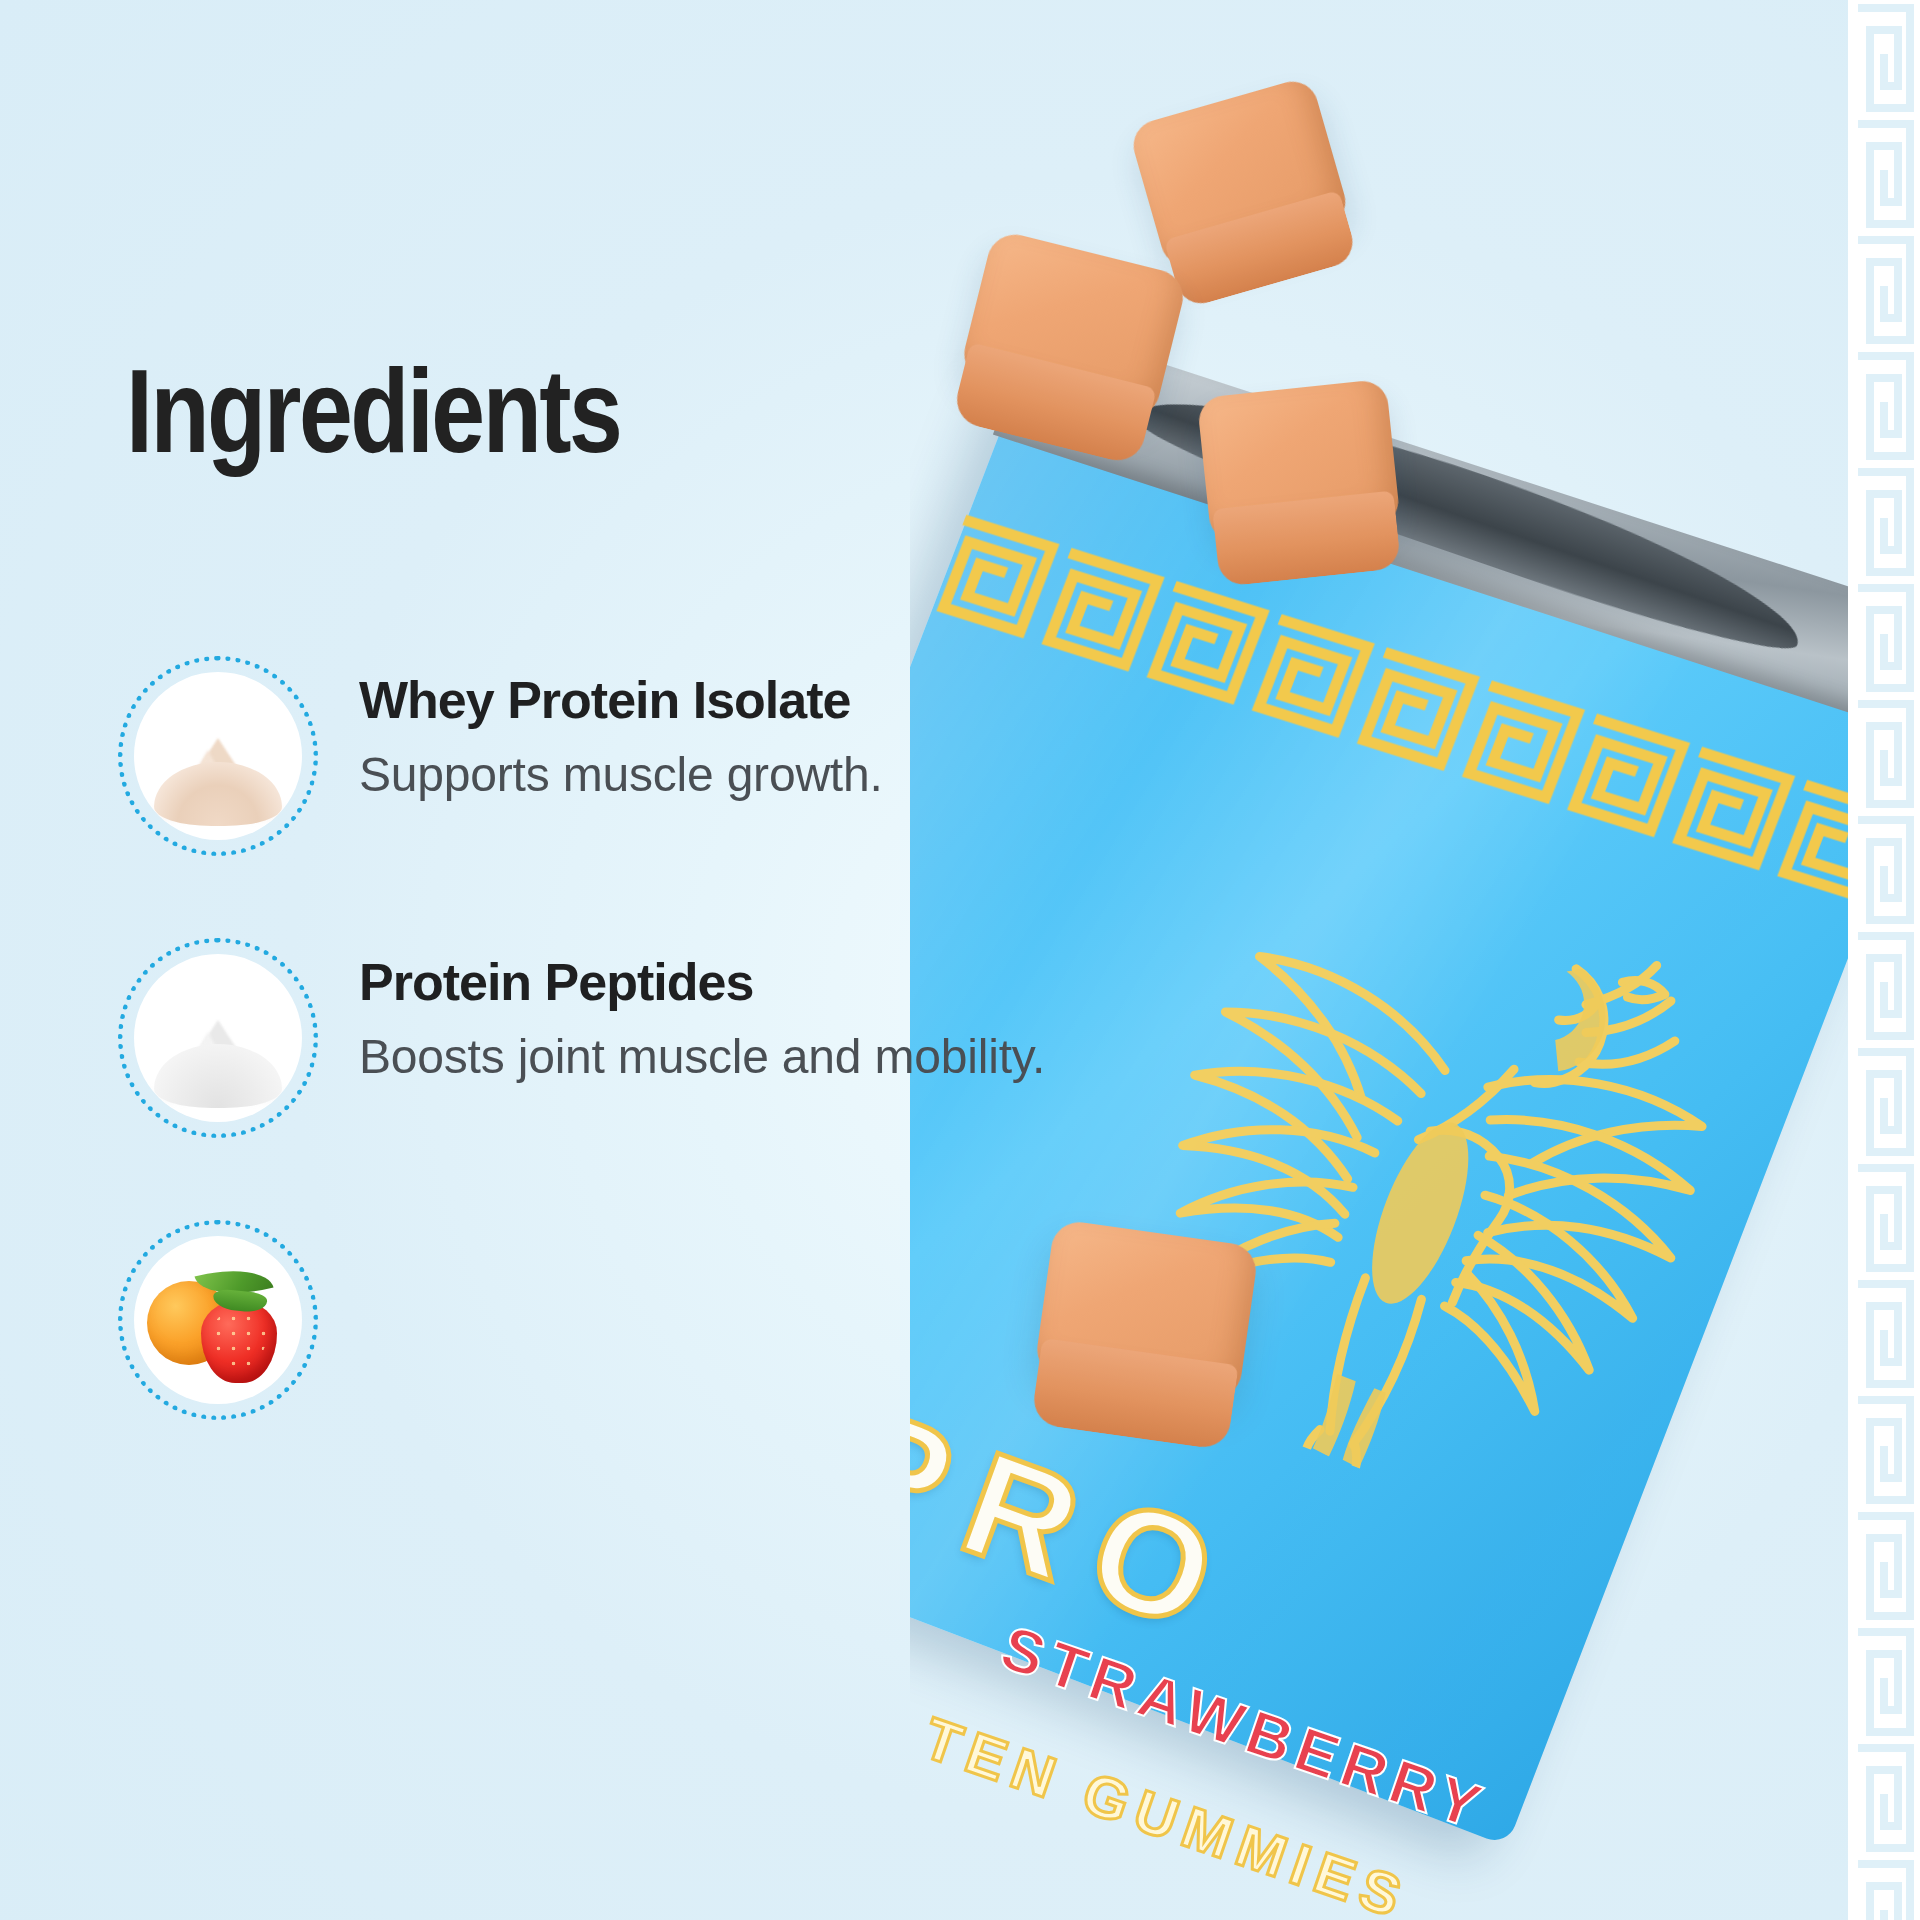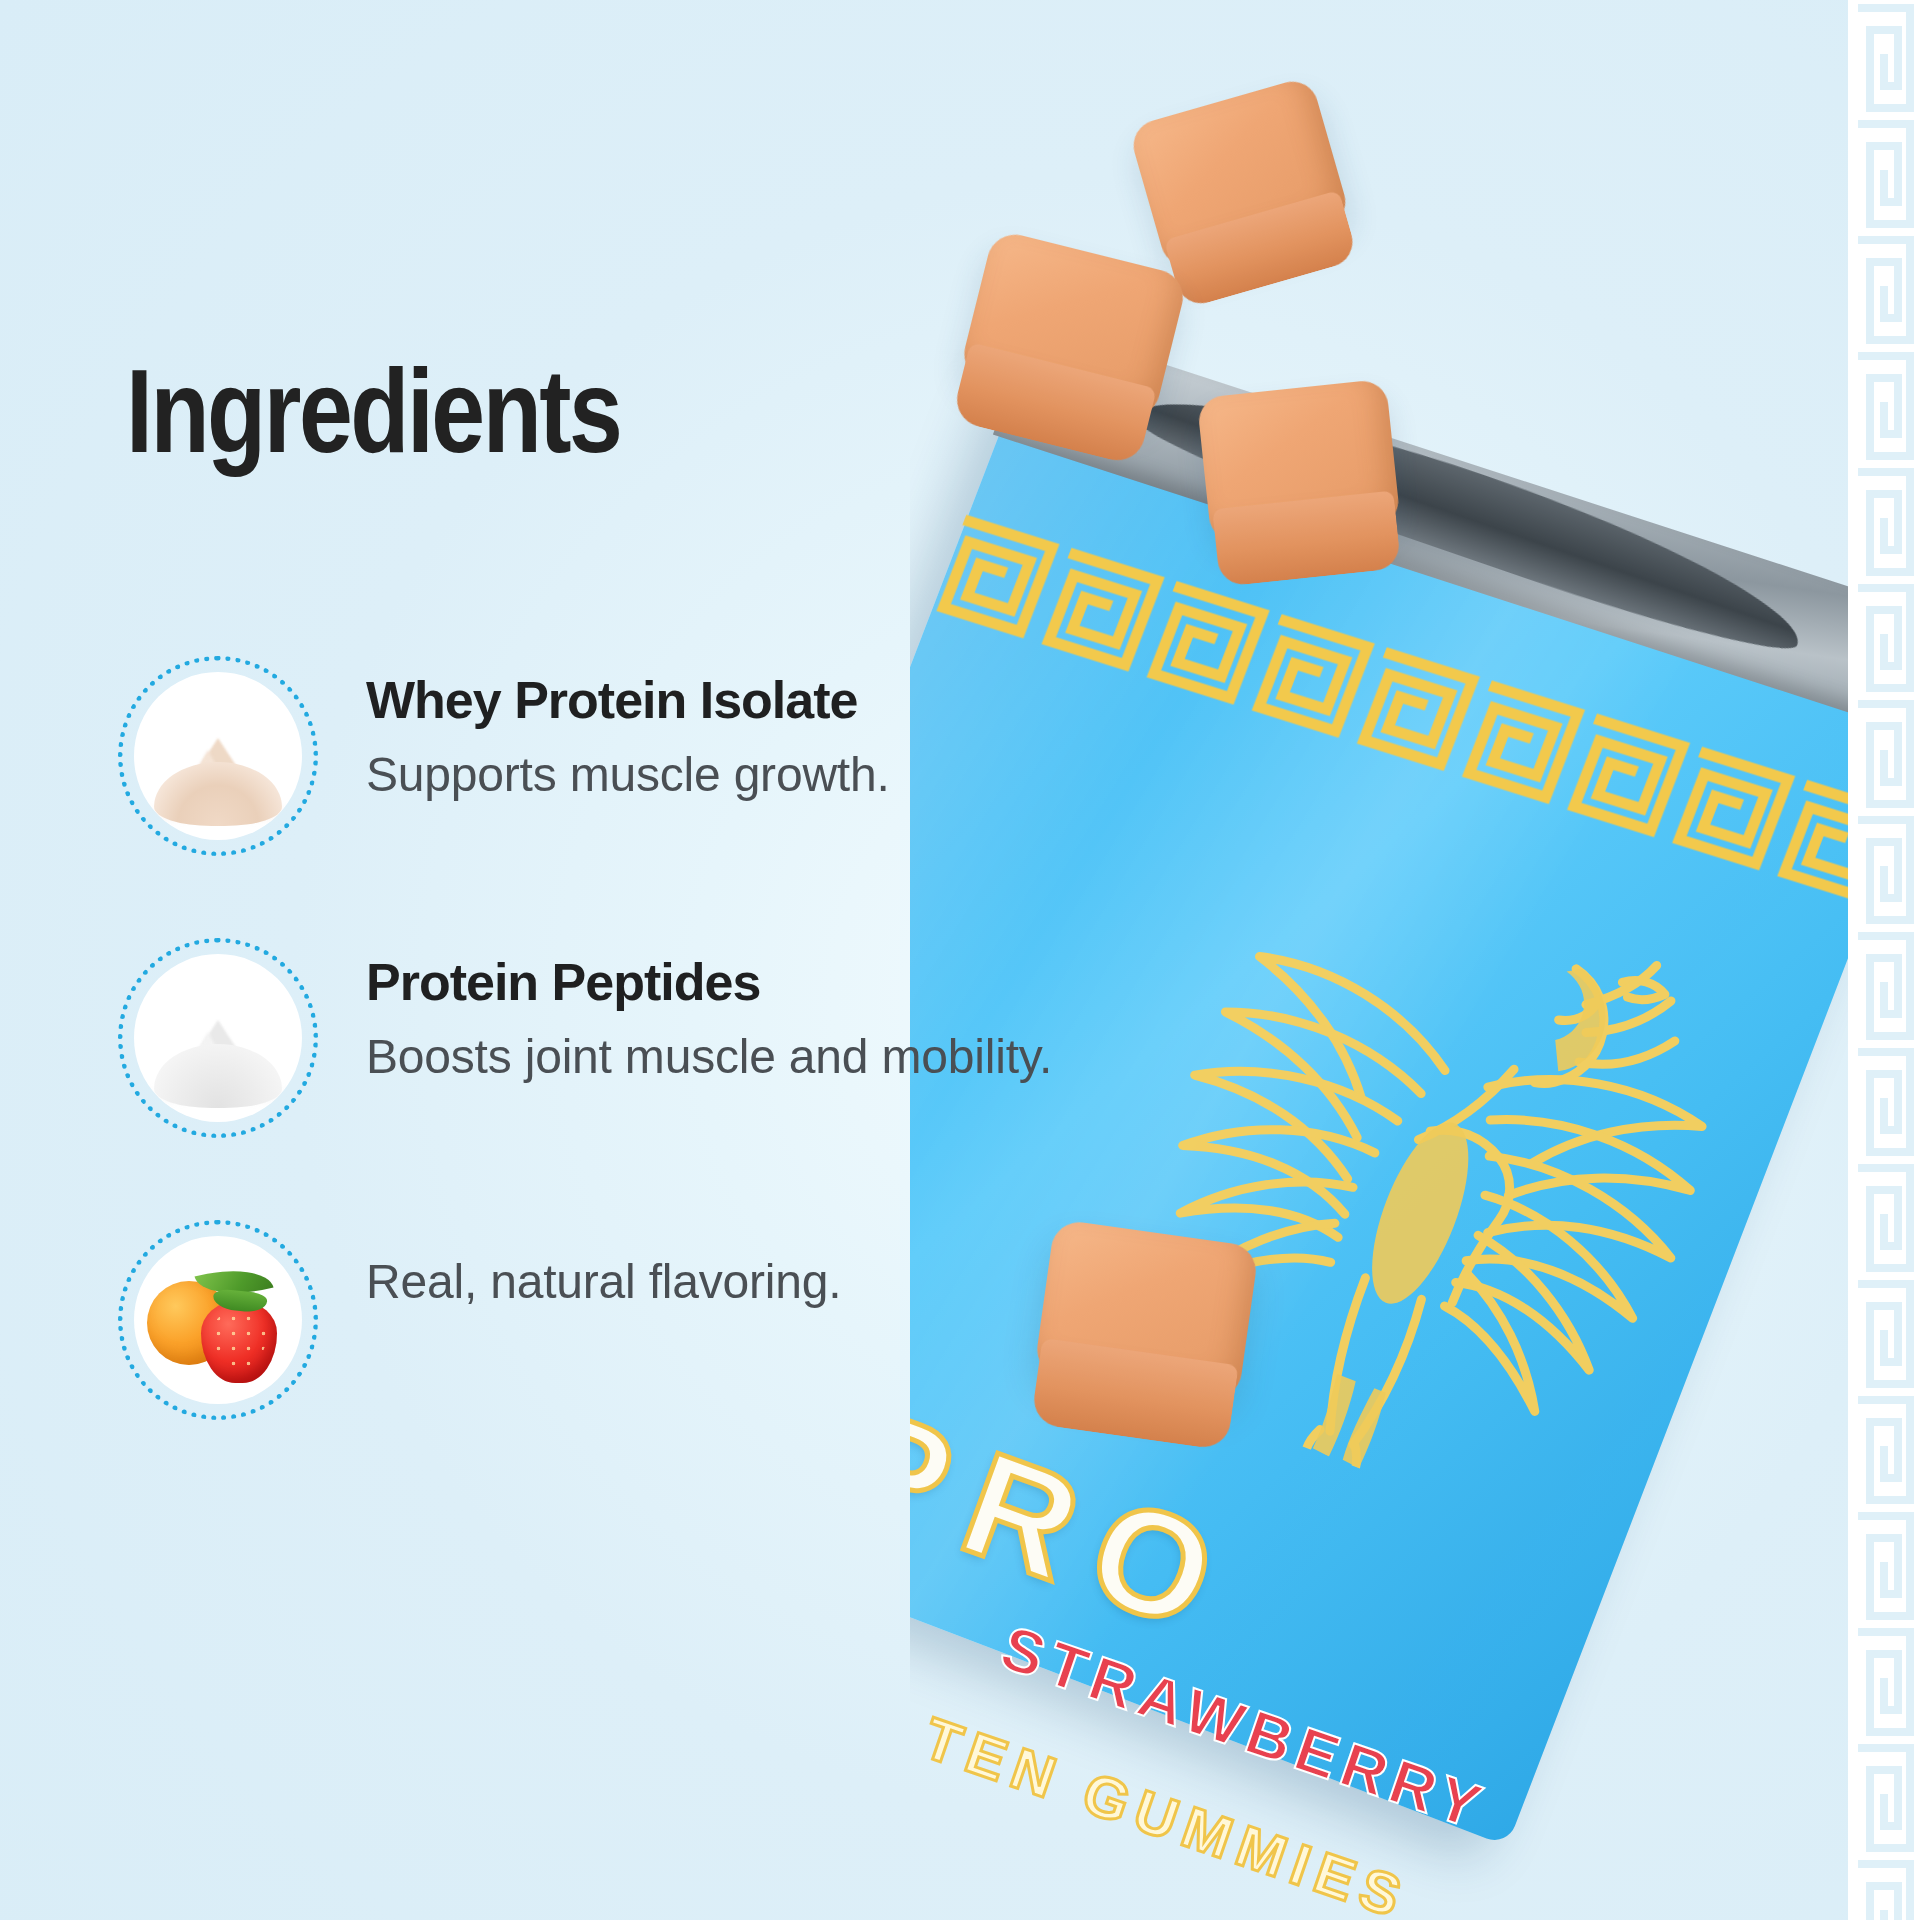--- a/index.html
+++ b/index.html
@@ -101,21 +101,21 @@
     background-image:radial-gradient(#ffe9a8 18%, transparent 19%);
     background-size:15px 15px;opacity:.75;border-radius:inherit;
   }
   .fruit .calyx{
     position:absolute;left:70px;top:36px;width:54px;height:20px;
     background:linear-gradient(180deg,#66b13a,#3f8a22);
     border-radius:50% 50% 70% 70%/60% 60% 100% 100%;
     transform:rotate(6deg);
   }
 
-  .ing-text{position:absolute;left:248px;top:16px;width:640px;}
+  .ing-text{position:absolute;left:241px;top:16px;width:640px;}
   .ing-name{
     font-weight:700;font-size:52px;line-height:1.1;color:#1f2021;
     letter-spacing:-1px;white-space:nowrap;
   }
   .ing-desc{
     margin-top:16px;font-weight:400;font-size:48px;line-height:1.25;color:#4a4f54;
     letter-spacing:-.2px;white-space:nowrap;
   }
 
   
@@ -361,20 +361,19 @@
           <div class="ing-disc">
             <div class="fruit">
               <div class="orange"></div>
               <div class="leaf"></div>
               <div class="berry"></div>
               <div class="calyx"></div>
             </div>
           </div>
         </div>
         <div class="ing-text">
-          <div class="ing-desc">Real, natural flavoring.</div>
         </div>
       </div>
 
     </div>
   </div>
 
 </div>
 
 </body></html>

